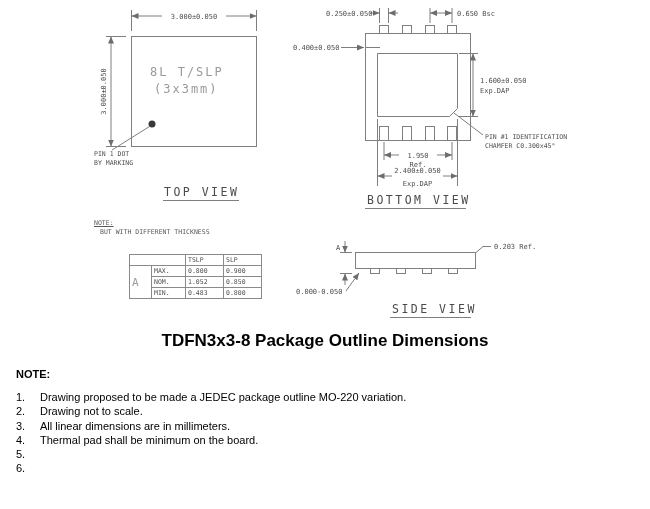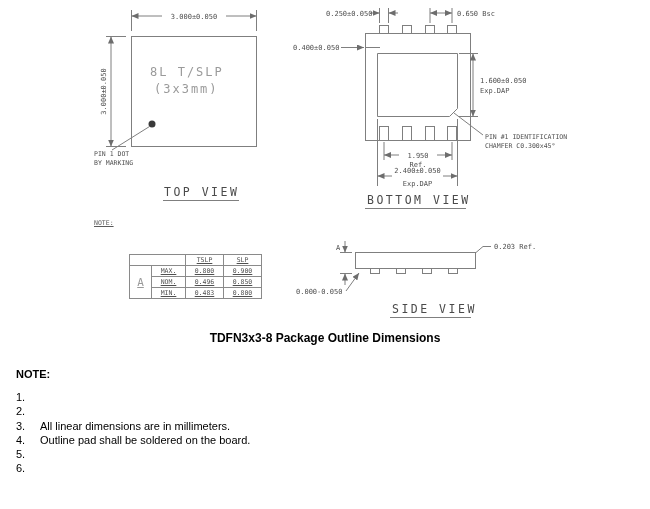--- a/index.html
+++ b/index.html
@@ -22,29 +22,29 @@
 
   
   .dwg-note { position:absolute; left:94px; top:219px; font-family:"DejaVu Sans Mono", monospace;
               font-size:6.5px; line-height:9px; color:#5a5a5a; }
   .dwg-note .nh { text-decoration:underline; }
   .dwg-note .l2 { padding-left:6px; }
 
   
   .tbl { position:absolute; left:129px; top:254px; border-collapse:collapse;
          font-family:"DejaVu Sans Mono", monospace; font-size:6.5px; color:#4f4f4f; }
-  .tbl td { border:1px solid #8a8a8a; text-align:center; vertical-align:middle;
-            height:11px; padding:0 2px;text-decoration:underline; }
+  .tbl td { border:1px solid #8a8a8a; text-align:left; vertical-align:middle;
+            height:11px; padding:0 2px; }
   .tbl .c-a   { width:22px; font-size:11px; color:#9a9a9a; }
   .tbl .c-row { width:34px; }
   .tbl .c-val { width:38px; }
 
   
   .title { position:absolute; left:0; top:331px; width:650px; text-align:center;
-           font-size:12px; font-weight:bold; color:#000; }
+           font-size:17px; font-weight:bold; color:#000; }
 
   
   .notes { position:absolute; left:16px; top:368px; width:624px; color:#000; }
   .notes .nheading { font-size:11px; font-weight:bold; margin-bottom:10px; }
   .note-item { display:flex; font-size:11px; line-height:14.3px; }
   .note-item .num { width:24px; flex:0 0 24px; }
 </style>
 </head>
 <body>
 
@@ -199,65 +199,68 @@
 
       <g>
         <text class="view" x="392" y="313">SIDE VIEW</text>
         <line class="ln" x1="390" y1="317.5" x2="471" y2="317.5"></line>
       </g>
     </g>
   </svg>
 
   <div class="dwg-note">
     <div class="nh">NOTE:</div>
+    <div class="l2">BUT WITH DIFFERENT THICKNESS</div>
   </div>
 
   <table class="tbl">
     <tbody>
       <tr>
         <td class="c-a" colspan="2"></td>
         <td class="c-val">TSLP</td>
         <td class="c-val">SLP</td>
       </tr>
       <tr>
         <td class="c-a" rowspan="3">A</td>
         <td class="c-row">MAX.</td>
         <td class="c-val">0.800</td>
         <td class="c-val">0.900</td>
       </tr>
       <tr>
         <td class="c-row">NOM.</td>
-        <td class="c-val">0.496</td>
+        <td class="c-val">1.052</td>
         <td class="c-val">0.850</td>
       </tr>
       <tr>
         <td class="c-row">MIN.</td>
         <td class="c-val">0.483</td>
         <td class="c-val">0.800</td>
       </tr>
     </tbody>
   </table>
 
   <div class="title">TDFN3x3-8 Package Outline Dimensions</div>
 
   <div class="notes">
     <div class="nheading">NOTE:</div>
     <div class="note-item">
       <span class="num">1.</span>
+      <span class="txt">Drawing proposed to be made a JEDEC package outline MO-220 variation.</span>
     </div>
     <div class="note-item">
       <span class="num">2.</span>
+      <span class="txt">Drawing not to scale.</span>
     </div>
     <div class="note-item">
       <span class="num">3.</span>
       <span class="txt">All linear dimensions are in millimeters.</span>
     </div>
     <div class="note-item">
       <span class="num">4.</span>
-      <span class="txt">Outline pad shall be soldered on the board.</span>
+      <span class="txt">Thermal pad shall be minimum on the board.</span>
     </div>
     <div class="note-item">
       <span class="num">5.</span>
     </div>
     <div class="note-item">
       <span class="num">6.</span>
     </div>
   </div>
 
 </div>

